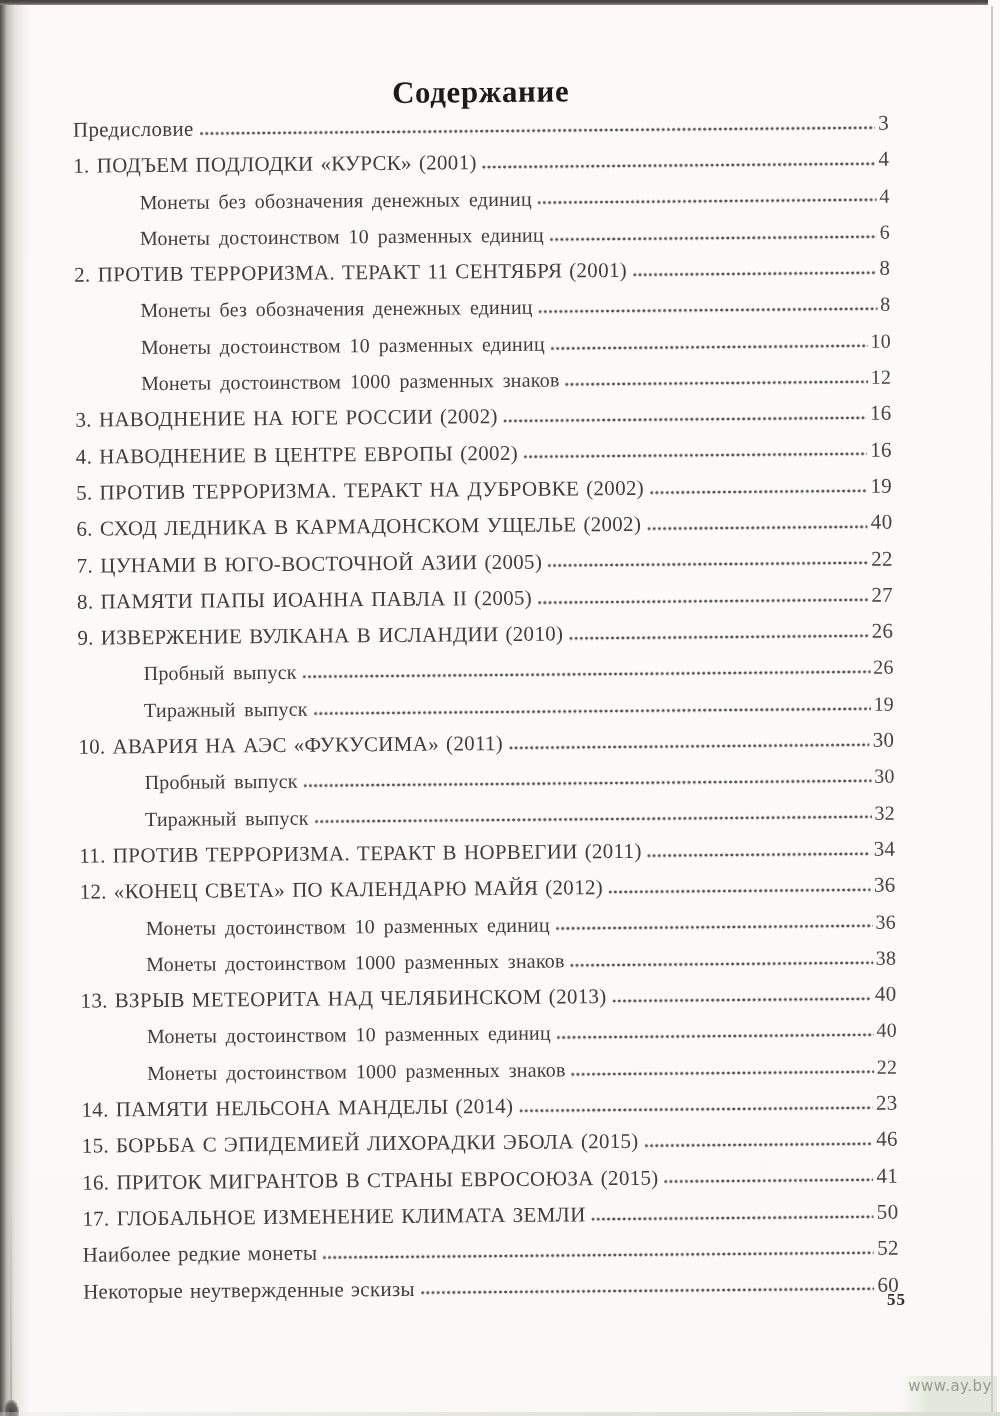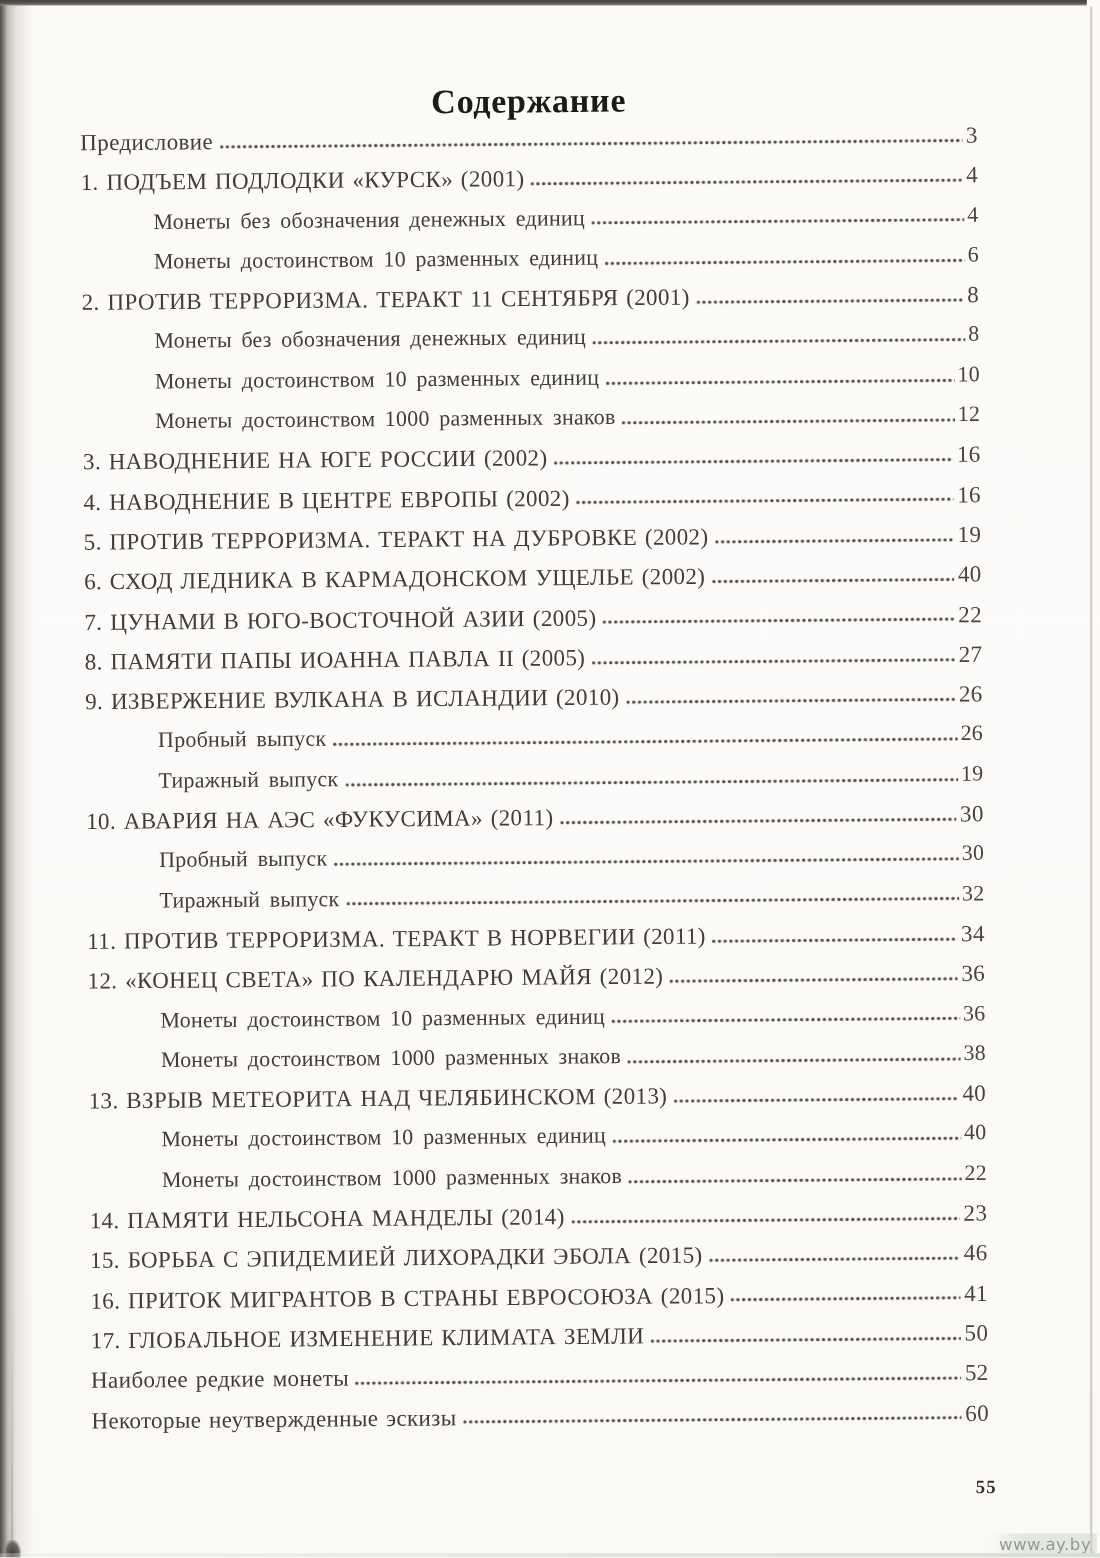--- a/index.html
+++ b/index.html
@@ -65,34 +65,34 @@
     height: 4px;
     margin: 0 3px 11.5px 6px;
     align-self: flex-end;
     background-image: radial-gradient(circle at 1.6px 2px, #54504b 1.15px, rgba(0,0,0,0) 1.8px);
     background-size: 5.2px 4px;
     background-repeat: repeat-x;
   }
 
   .folio {
     position: absolute;
-    top: 1342px;
+    top: 1290px;
     right: 94px;
     font-size: 17px;
     font-weight: bold;
     letter-spacing: 1px;
     color: #332f2d;
     font-family: "Liberation Serif", "DejaVu Serif", serif;
   }
 
   .watermark {
     position: absolute;
     right: 3px;
     bottom: 1px;
-    padding: 1px 5px 2px 8px;
+    padding: 1px 5px 20px 8px;
     font-family: "DejaVu Sans", "Liberation Sans", sans-serif;
     font-size: 15px;
     letter-spacing: 0.5px;
     color: #949c92;
     background: linear-gradient(90deg, rgba(228,233,223,0), rgba(223,229,216,0.85) 30%);
   }
 
   
   .top-edge {
     position: absolute;

